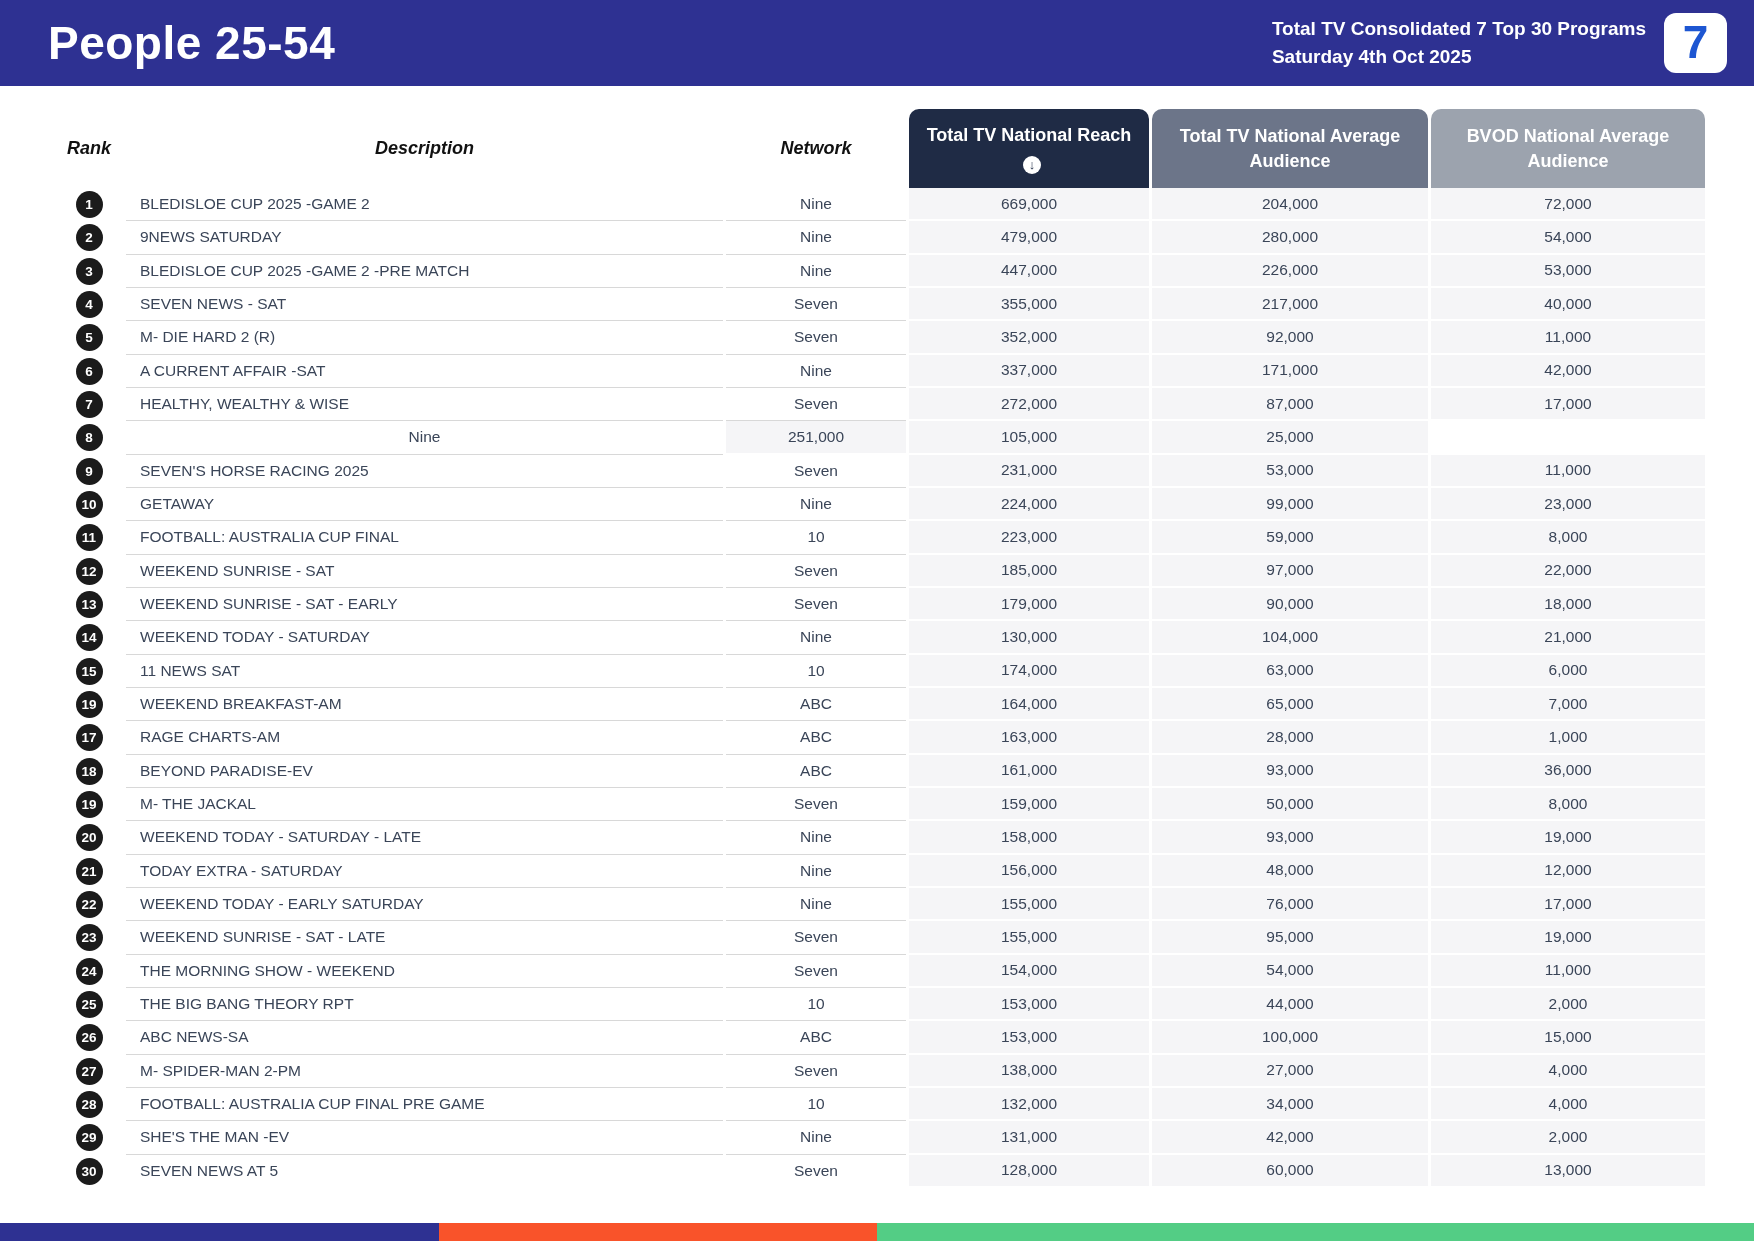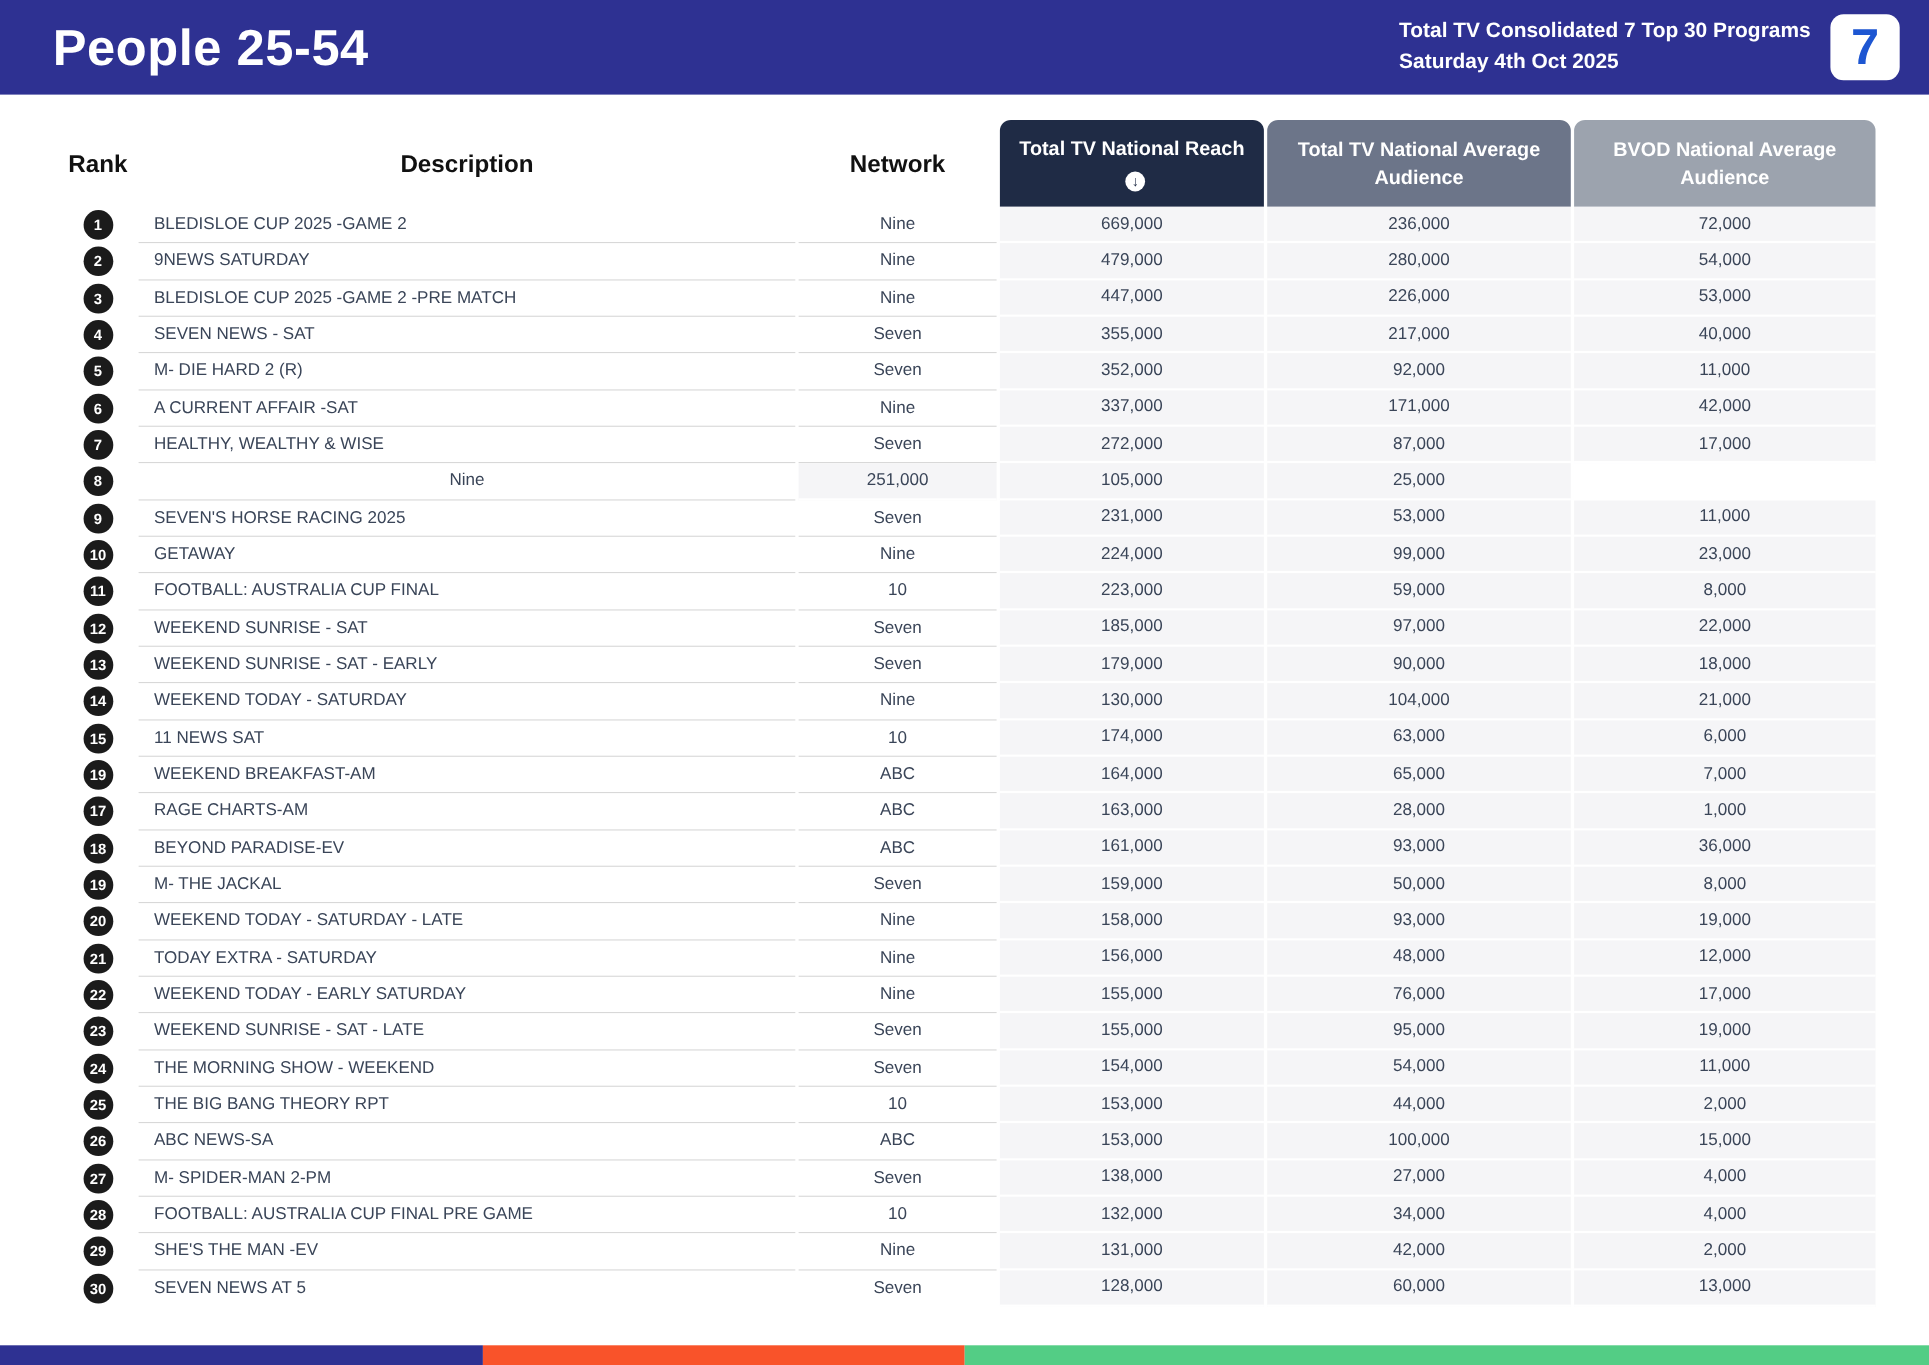--- a/index.html
+++ b/index.html
@@ -35,21 +35,21 @@
   
   .table-wrap { padding-left:55px; }
   .grid-row {
     display:grid;
     grid-template-columns:68px 597px 180px 240px 276px 274px;
     column-gap:3px;
   }
   .thead { margin-top:23px; height:79px; align-items:stretch; }
   .th-plain {
     display:flex; align-items:center; justify-content:center;
-    font-size:22px; font-weight:bold; color:#111111;
+    font-size:18px; font-weight:bold; color:#111111;font-style:italic;
   }
   .th-box {
     border-radius:10px 10px 0 0; color:#ffffff;
     display:flex; align-items:center; justify-content:center; text-align:center;
     font-size:18px; font-weight:bold; line-height:1.35; padding:0 14px;
   }
   .th-reach { background:#1f2b45; }
   .th-avg   { background:#6c7589; }
   .th-bvod  { background:#9ca3ae; }
   .sort-circle {
@@ -111,21 +111,21 @@
     <div class="th-box th-bvod" style="background: rgb(156, 163, 174);">BVOD National Average Audience</div>
   </div>
   <div class="tbody">
       <div class="grid-row row">
         <div class="cell rank-cell">
           <span class="rank-badge">1</span>
         </div>
         <div class="cell desc-cell">BLEDISLOE CUP 2025 -GAME 2</div>
         <div class="cell net-cell">Nine</div>
         <div class="cell val-cell">669,000</div>
-        <div class="cell val-cell">236,000</div>
+        <div class="cell val-cell">204,000</div>
         <div class="cell val-cell">72,000</div>
       </div>
       <div class="grid-row row">
         <div class="cell rank-cell">
           <span class="rank-badge">2</span>
         </div>
         <div class="cell desc-cell">9NEWS SATURDAY</div>
         <div class="cell net-cell">Nine</div>
         <div class="cell val-cell">479,000</div>
         <div class="cell val-cell">280,000</div>

